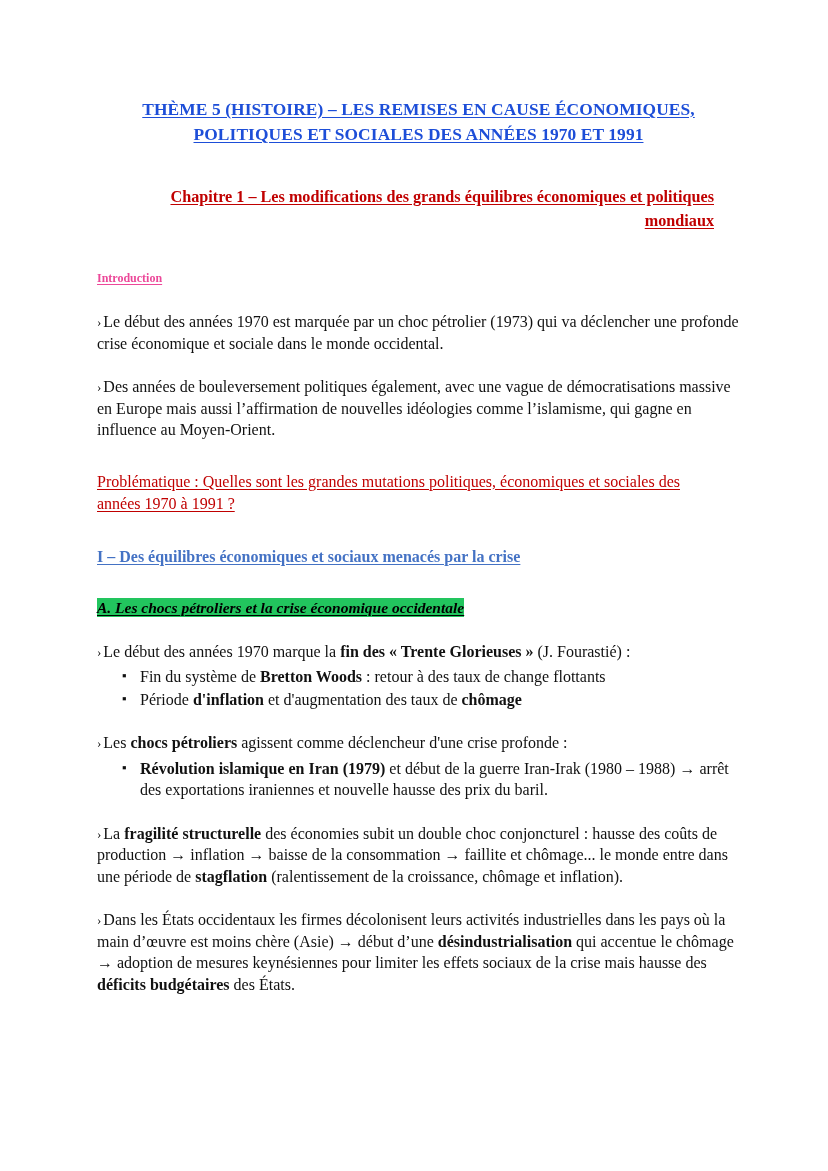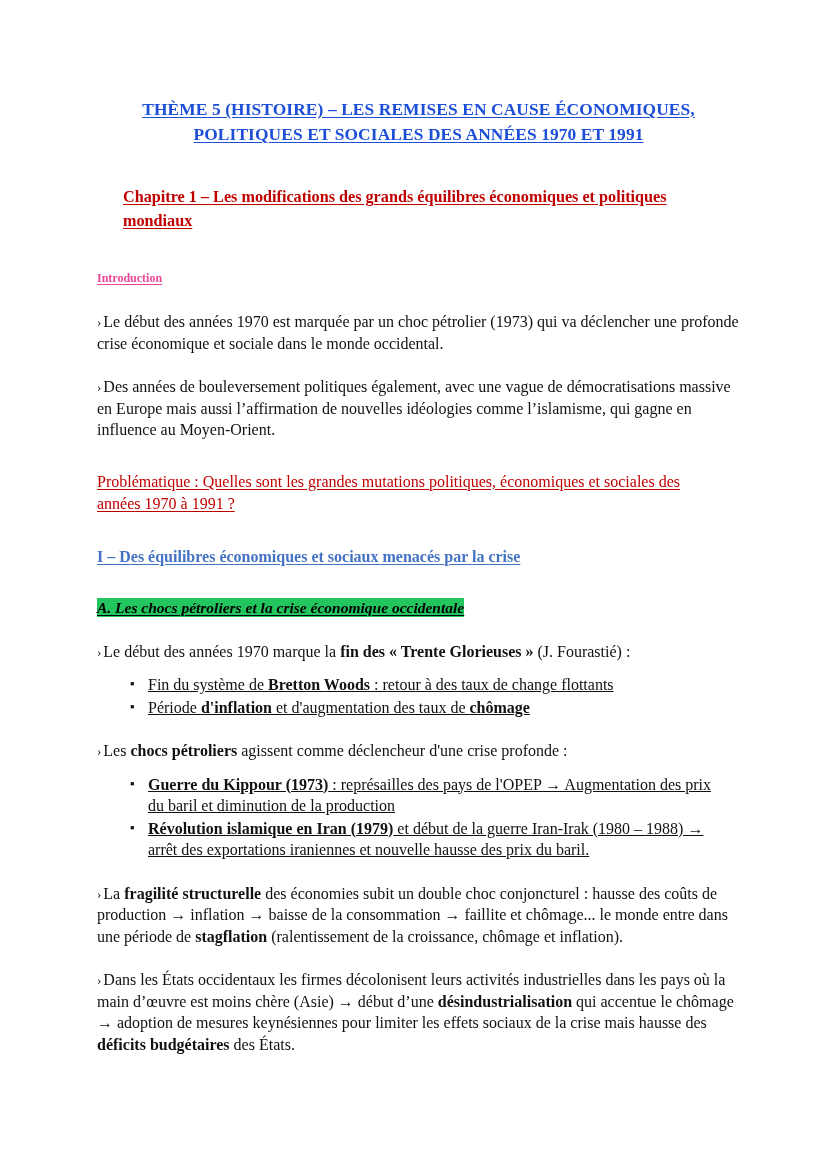--- a/index.html
+++ b/index.html
@@ -31,21 +31,21 @@
     color: #1d4ed8;
     font-weight: bold;
     font-size: 17.4px;
     line-height: 25px;
     letter-spacing: 0.1px;
   }
   .doc-title .u { text-decoration: underline; text-underline-offset: 2px; }
 
   .chapter-title {
     margin: 38px 0 0 0;
-    text-align: left;
+    text-align: right;
     color: #C00000;
     font-weight: bold;
     font-size: 16.2px;
     line-height: 24px;
     padding: 0 26px;
   }
   .chapter-title .u { text-decoration: underline; text-underline-offset: 2px; }
 
   
   .h-intro {
@@ -103,23 +103,22 @@
     font-size: 13px;
     vertical-align: 1px;
     padding-right: 2px;
   }
 
   b, strong { font-weight: bold; }
 
   
   ul.sq {
     list-style: none;
-    margin: 12px;
+    margin: 4px;
     padding: 0;
-    text-decoration: underline;
   }
   ul.sq > li {
     position: relative;
     padding-left: 39px;
     font-size: 16px;
     line-height: 21.5px;
     max-width: 640px;
     margin-top: 1px;
   }
   ul.sq > li::before {
@@ -182,23 +181,20 @@
       <span>Période </span><b>d'inflation</b><span> et d'augmentation des taux de </span><b>chômage</b>
     </li>
   </ul>
 
   <p class="para">
     <span class="chev">›</span><span>Les </span><b>chocs pétroliers</b><span> agissent comme déclencheur d'une crise profonde :</span>
   </p>
 
   <ul class="sq list-block">
     <li>
-      <b>Guerre du Kippour (1973)</b><span> : représailles des pays de l'OPEP → Augmentation des prix du baril et diminution de la production</span>
-    </li>
-    <li>
       <b>Révolution islamique en Iran (1979)</b><span> et début de la guerre Iran-Irak (1980 – 1988) → arrêt des exportations iraniennes et nouvelle hausse des prix du baril.</span>
     </li>
   </ul>
 
   <p class="para">
     <span class="chev">›</span><span>La </span><b>fragilité structurelle</b><span> des économies subit un double choc conjoncturel : hausse des coûts de production → inflation → baisse de la consommation → faillite et chômage... le monde entre dans une période de </span><b>stagflation</b><span> (ralentissement de la croissance, chômage et inflation).</span>
   </p>
 
 
   <p class="para">

